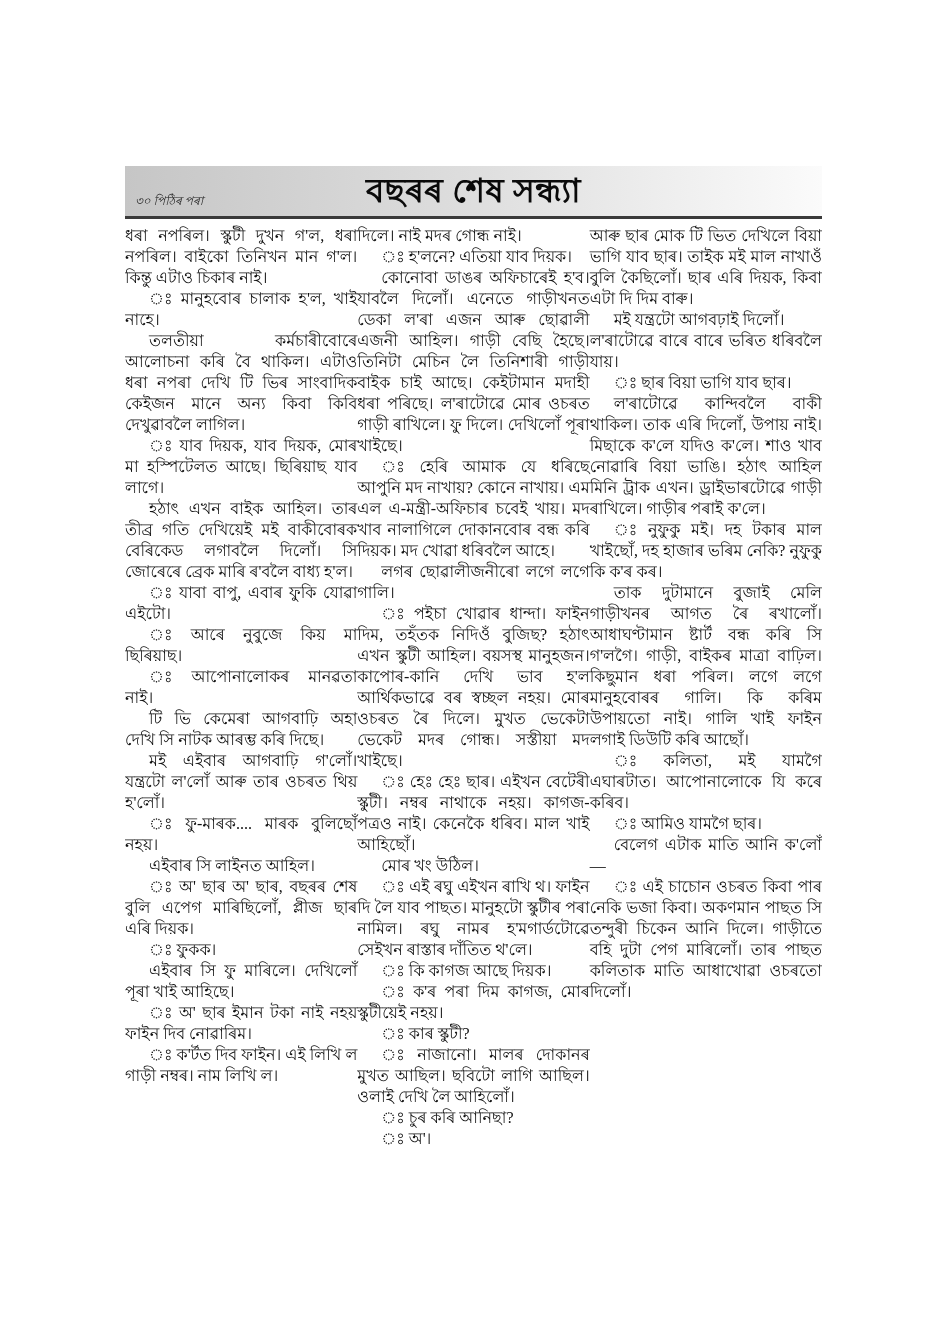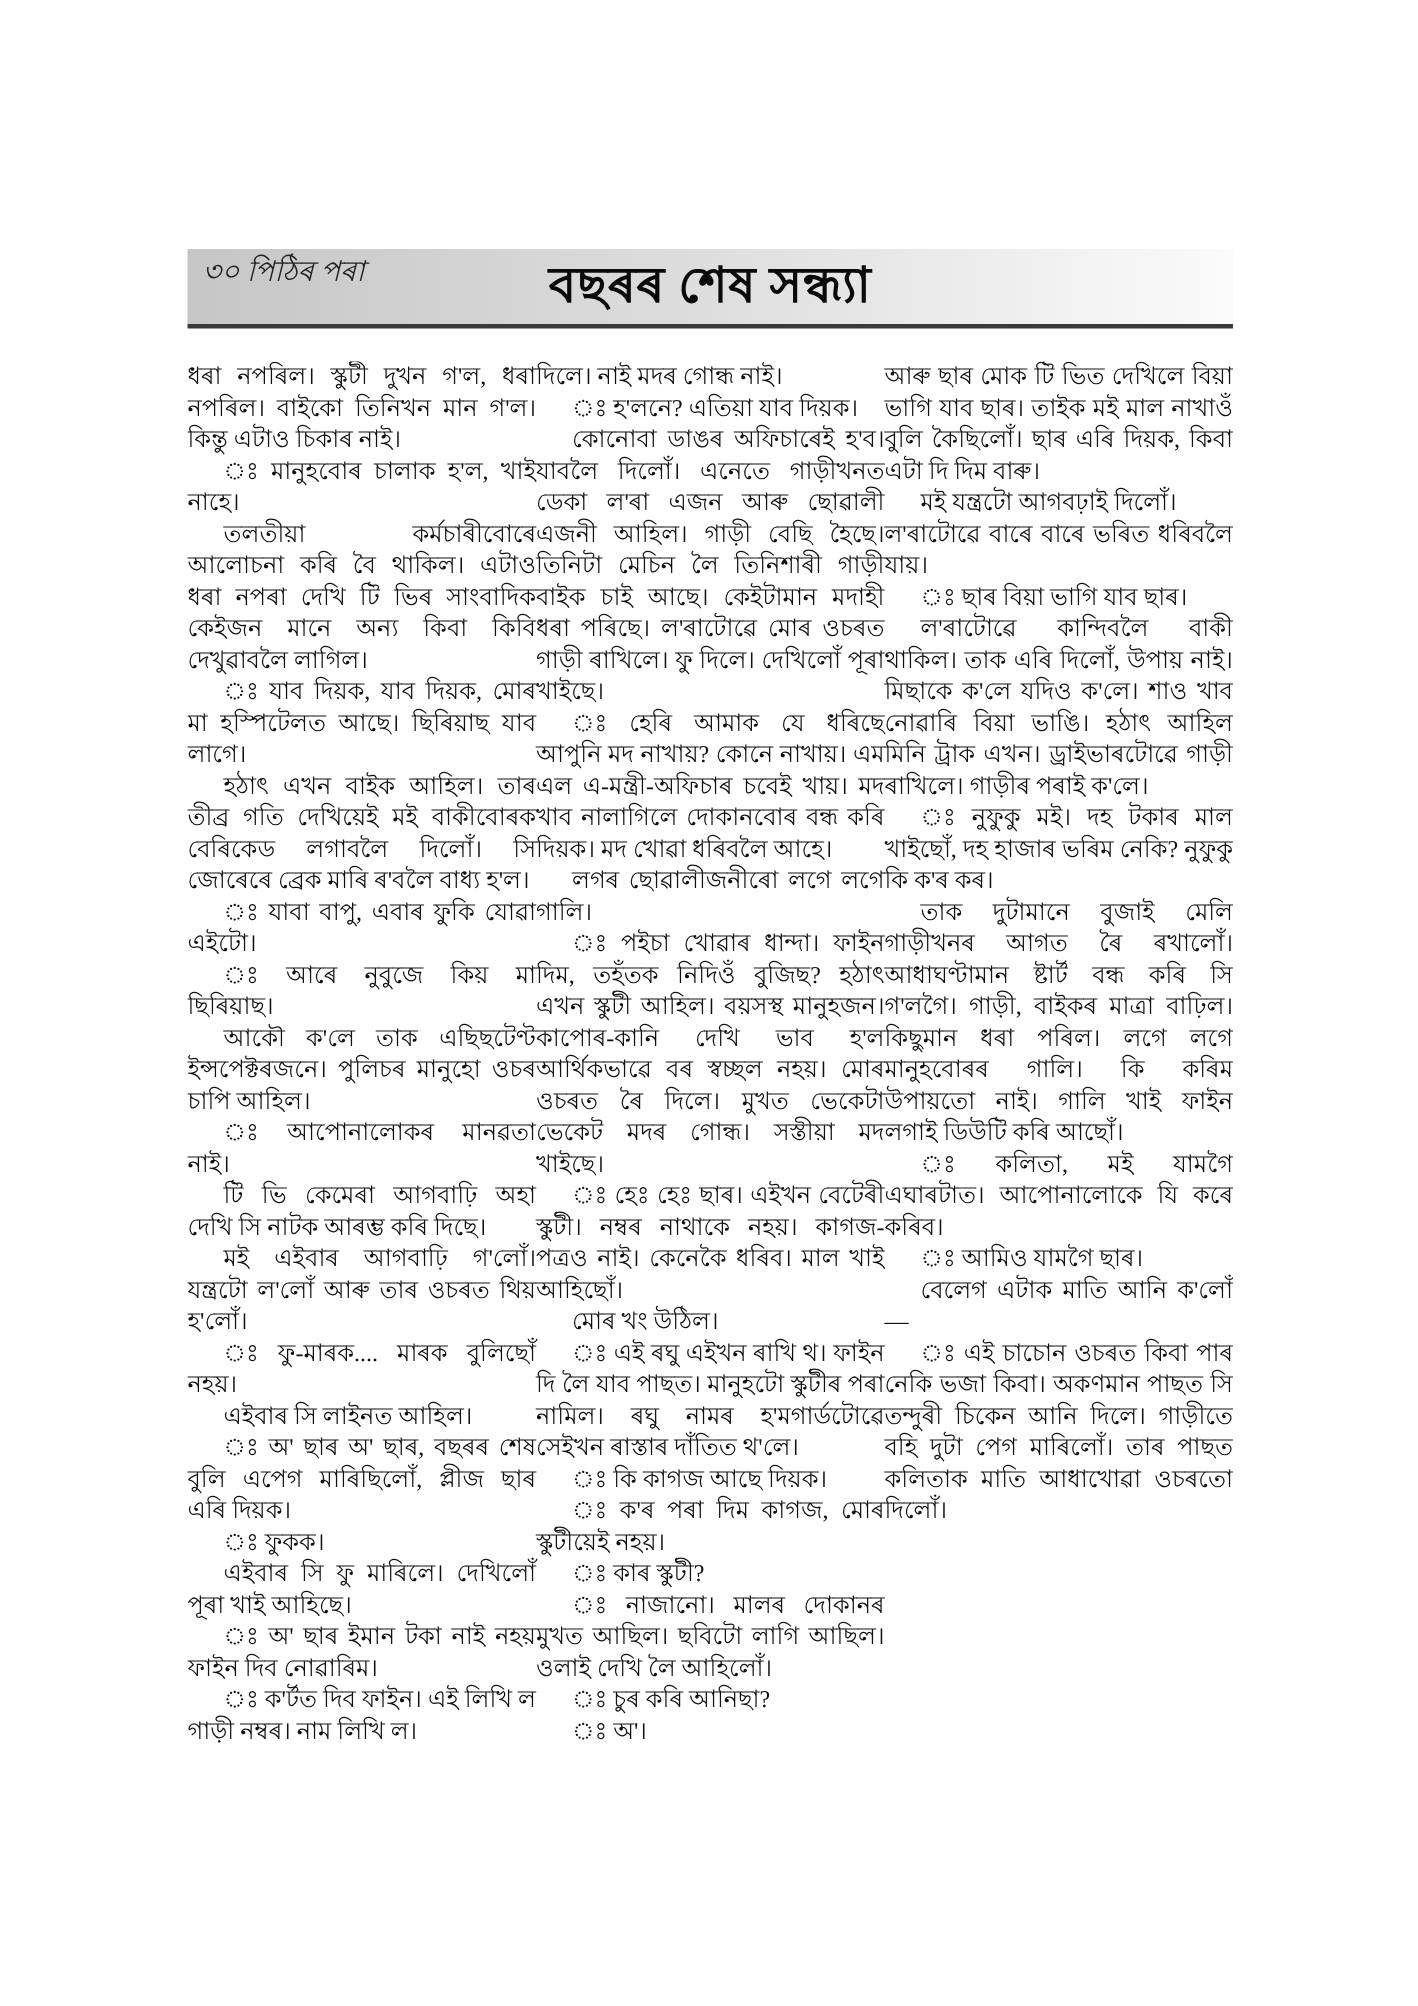--- a/index.html
+++ b/index.html
@@ -14,31 +14,31 @@
   .page {
     position:absolute; left:125px; top:166px; width:697px;
   }
   .header-bar {
     height:50px;
     background:linear-gradient(90deg,#c6c6c6 0%, #dedede 50%, #fbfbfb 100%);
     border-bottom:3px solid #3a3a3a;
     position:relative;
   }
   .continued-note {
-    position:absolute; left:10px; bottom:18px;
-    font-style:italic; font-size:19px; color:#222;
+    position:absolute; left:10px; bottom:4px;
+    font-style:italic; font-size:12px; color:#222;
   }
   .article-title {
     margin:0; text-align:center;
     font-size:33px; font-weight:bold; color:#0a0a0a;
     line-height:50px; letter-spacing:0.5px;
   }
   .columns {
     display:flex; 
-    margin-top:22px;
+    margin-top:6px;
     height:966px; overflow:hidden;
   }
   .col { flex:1 1 0; min-width:0; }
   p.para {
     margin:0;
     font-size:16px; line-height:21px;
     text-align:justify; text-justify:inter-word;
     color:#101010;
     word-break:break-word;
   }
@@ -57,21 +57,20 @@
   <div class="columns">
     <div class="col">
       <div>
           <p class="para">ধৰা নপৰিল। স্কুটী দুখন গ'ল, ধৰা নপৰিল। বাইকো তিনিখন মান গ'ল। কিন্তু এটাও চিকাৰ নাই।</p>
           <p class="para indent">ঃ মানুহবোৰ চালাক হ'ল, খাই নাহে।</p>
           <p class="para indent">তলতীয়া কৰ্মচাৰীবোৰে আলোচনা কৰি বৈ থাকিল। এটাও ধৰা নপৰা দেখি টি ভিৰ সাংবাদিক কেইজন মানে অন্য কিবা কিবি দেখুৱাবলৈ লাগিল।</p>
           <p class="para indent">ঃ যাব দিয়ক, যাব দিয়ক, মোৰ মা হস্পিটেলত আছে। ছিৰিয়াছ যাব লাগে।</p>
           <p class="para indent">হঠাৎ এখন বাইক আহিল। তাৰ তীব্ৰ গতি দেখিয়েই মই বাকীবোৰক বেৰিকেড লগাবলৈ দিলোঁ। সি জোৰেৰে ব্ৰেক মাৰি ৰ'বলৈ বাধ্য হ'ল।</p>
           <p class="para indent">ঃ যাবা বাপু, এবাৰ ফুকি যোৱা এইটো।</p>
           <p class="para indent">ঃ আৰে নুবুজে কিয় মা ছিৰিয়াছ।</p>
-          <p class="para indent">আকৌ ক'লে তাক এছিছটেণ্ট ইন্সপেক্টৰজনে। পুলিচৰ মানুহো ওচৰ চাপি আহিল।</p>
           <p class="para indent">ঃ আপোনালোকৰ মানৱতা নাই।</p>
           <p class="para indent">টি ভি কেমেৰা আগবাঢ়ি অহা দেখি সি নাটক আৰম্ভ কৰি দিছে।</p>
           <p class="para indent">মই এইবাৰ আগবাঢ়ি গ'লোঁ। যন্ত্ৰটো ল'লোঁ আৰু তাৰ ওচৰত থিয় হ'লোঁ।</p>
           <p class="para indent">ঃ ফু-মাৰক.... মাৰক বুলিছোঁ নহয়।</p>
           <p class="para indent">এইবাৰ সি লাইনত আহিল।</p>
           <p class="para indent">ঃ অ' ছাৰ অ' ছাৰ, বছৰৰ শেষ বুলি এপেগ মাৰিছিলোঁ, প্লীজ ছাৰ এৰি দিয়ক।</p>
           <p class="para indent">ঃ ফুকক।</p>
           <p class="para indent">এইবাৰ সি ফু মাৰিলে। দেখিলোঁ পূৰা খাই আহিছে।</p>
           <p class="para indent">ঃ অ' ছাৰ ইমান টকা নাই নহয় ফাইন দিব নোৱাৰিম।</p>
           <p class="para indent">ঃ ক'ৰ্টত দিব ফাইন। এই লিখি ল গাড়ী নম্বৰ। নাম লিখি ল।</p>

